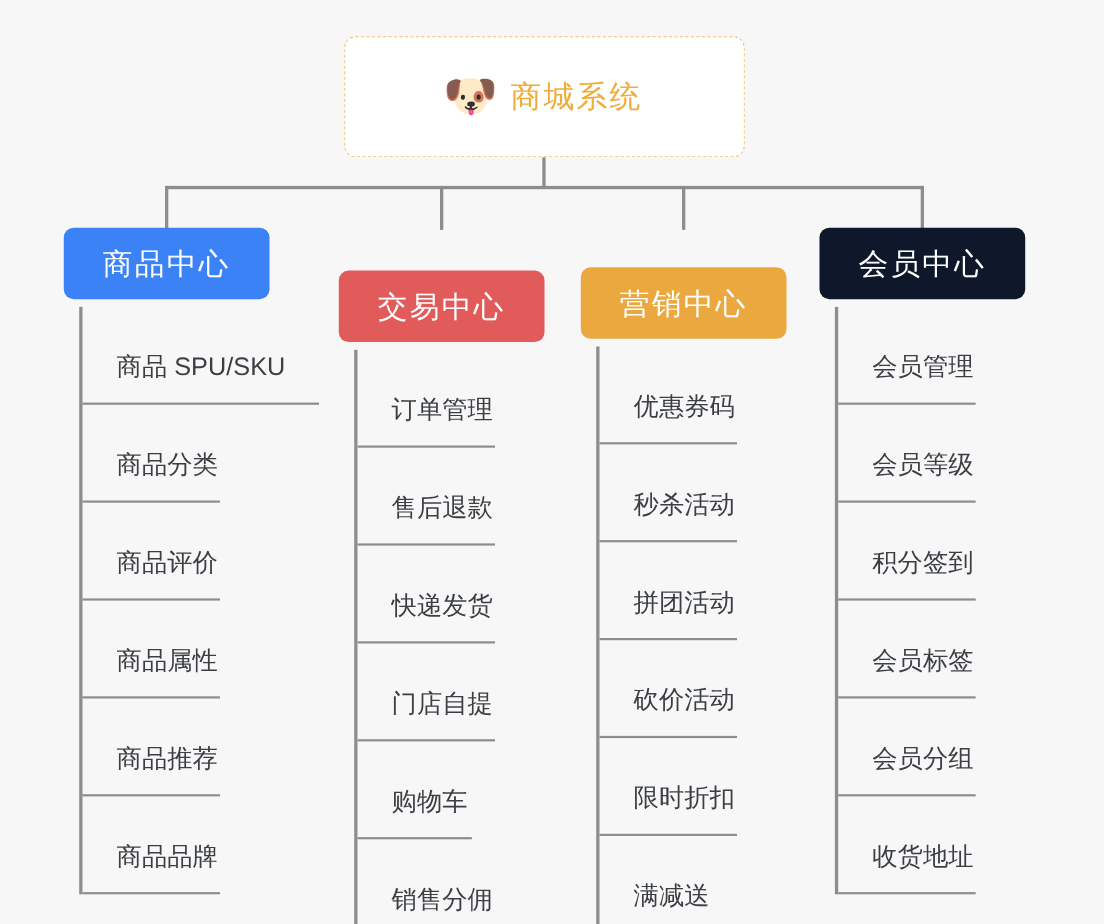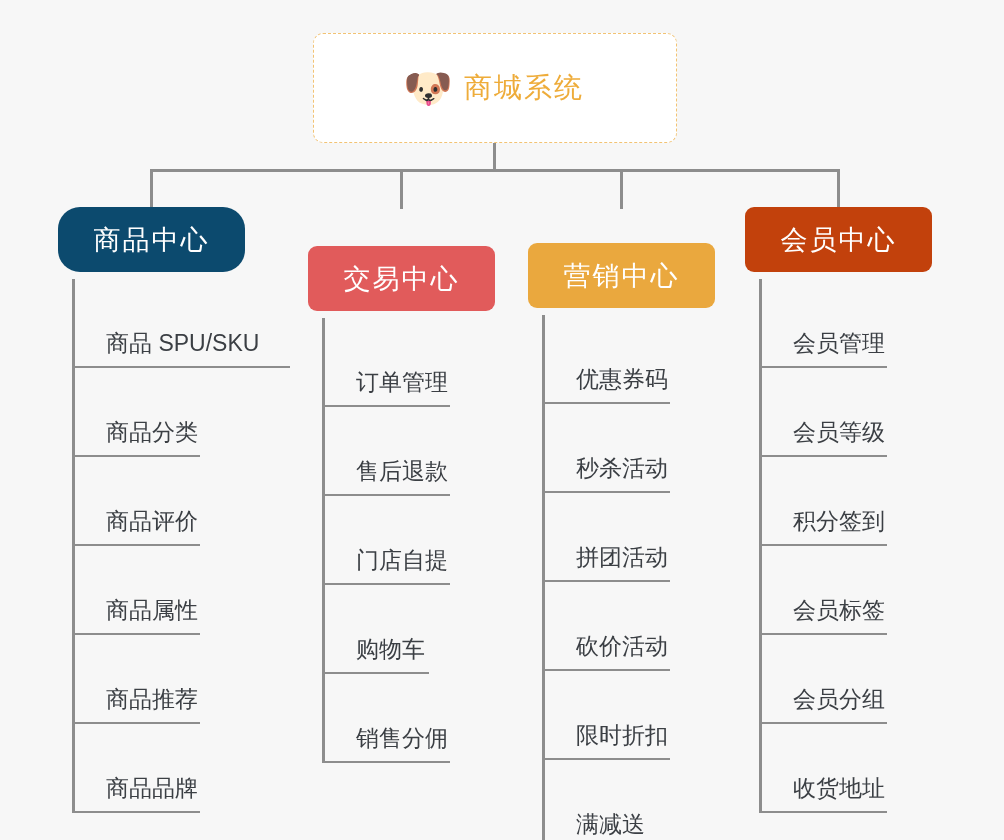--- a/index.html
+++ b/index.html
@@ -119,21 +119,21 @@
     left: 0;
     bottom: 0;
     height: 2px;
     background: #8d8d8d;
   }
   .leaf-label {
     position: relative;
     font-size: 23px;
     color: #3b3f44;
     line-height: 1;
-    padding-bottom: 13px;
+    padding-bottom: 23px;
     white-space: nowrap;
   }
 </style>
 </head>
 <body>
 
 <div id="chart">
 
   <div class="root-node">
     <span class="root-emoji">🐶</span>
@@ -142,21 +142,21 @@
 
   <div class="conn conn-stem"></div>
   <div class="conn conn-bar"></div>
   <div class="conn conn-drop" style="left:150px;"></div>
   <div class="conn conn-drop" style="left:400px;"></div>
   <div class="conn conn-drop" style="left:620px;"></div>
   <div class="conn conn-drop" style="left:837px;"></div>
 
   <div id="columns-host">
       <div class="column" style="left: 58px;">
-        <div class="col-header" style="background: #0c4a6e; border-radius: 22px;">商品中心</div>
+        <div class="col-header" style="background: #3b82f6;">商品中心</div>
         <ul class="leaf-list">
           <li class="leaf-item">
             <span class="leaf-rule" style="width: 215px;"></span>
             <span class="leaf-label">商品 SPU/SKU</span>
           </li>
           <li class="leaf-item">
             <span class="leaf-rule" style="width: 125px;"></span>
             <span class="leaf-label">商品分类</span>
           </li>
           <li class="leaf-item">
@@ -183,20 +183,24 @@
           <li class="leaf-item">
             <span class="leaf-rule" style="width: 125px;"></span>
             <span class="leaf-label">订单管理</span>
           </li>
           <li class="leaf-item">
             <span class="leaf-rule" style="width: 125px;"></span>
             <span class="leaf-label">售后退款</span>
           </li>
           <li class="leaf-item">
             <span class="leaf-rule" style="width: 125px;"></span>
+            <span class="leaf-label">快递发货</span>
+          </li>
+          <li class="leaf-item">
+            <span class="leaf-rule" style="width: 125px;"></span>
             <span class="leaf-label">门店自提</span>
           </li>
           <li class="leaf-item">
             <span class="leaf-rule" style="width: 104px;"></span>
             <span class="leaf-label">购物车</span>
           </li>
           <li class="leaf-item">
             <span class="leaf-rule" style="width: 125px;"></span>
             <span class="leaf-label">销售分佣</span>
           </li>
@@ -225,21 +229,21 @@
             <span class="leaf-rule" style="width: 125px;"></span>
             <span class="leaf-label">限时折扣</span>
           </li>
           <li class="leaf-item">
             <span class="leaf-rule" style="width: 104px;"></span>
             <span class="leaf-label">满减送</span>
           </li>
         </ul>
       </div>
       <div class="column" style="left: 745px;">
-        <div class="col-header" style="background: #c2410c;">会员中心</div>
+        <div class="col-header" style="background: #0f172a;">会员中心</div>
         <ul class="leaf-list">
           <li class="leaf-item">
             <span class="leaf-rule" style="width: 125px;"></span>
             <span class="leaf-label">会员管理</span>
           </li>
           <li class="leaf-item">
             <span class="leaf-rule" style="width: 125px;"></span>
             <span class="leaf-label">会员等级</span>
           </li>
           <li class="leaf-item">

